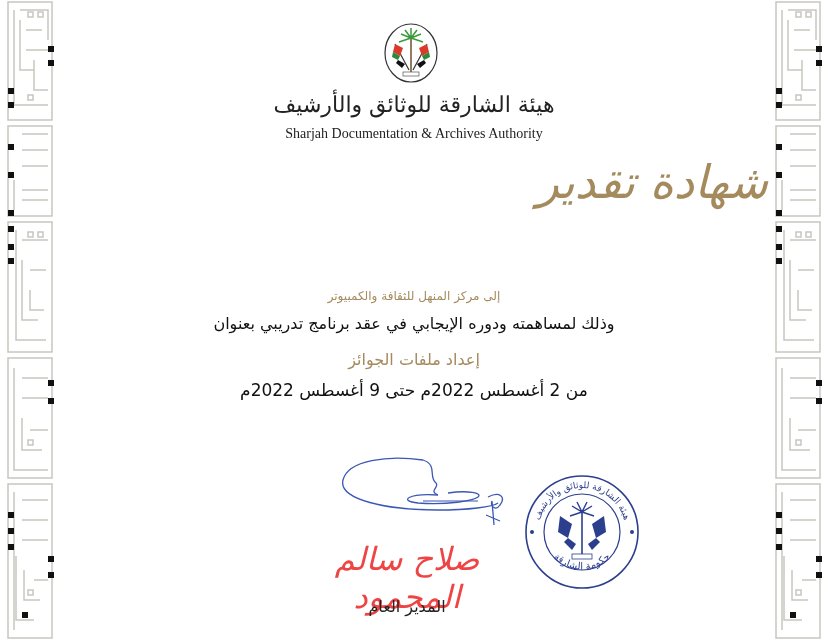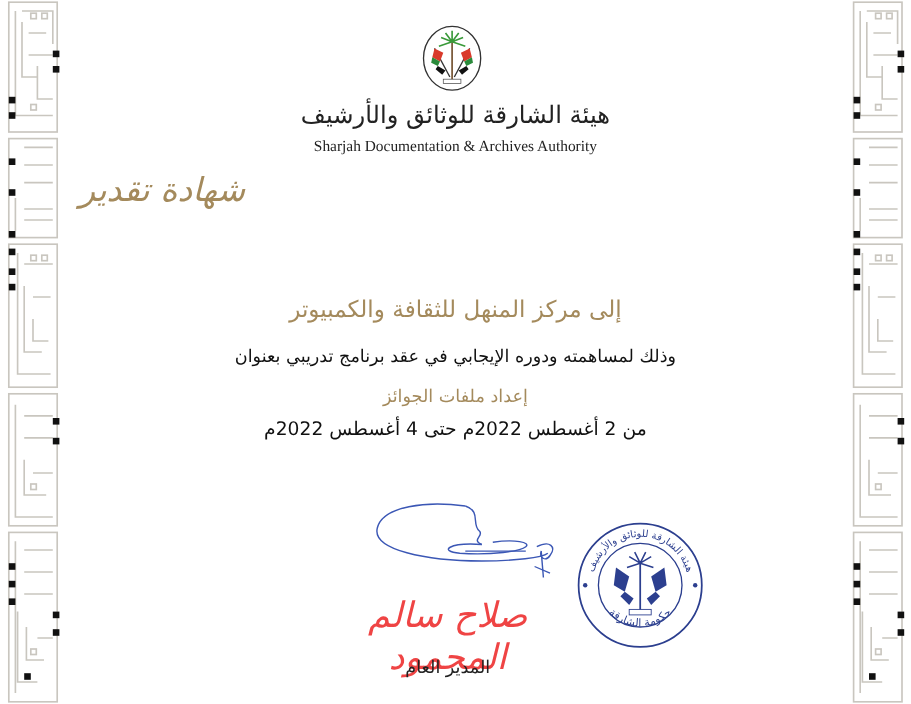--- a/index.html
+++ b/index.html
@@ -5,24 +5,24 @@
   html,body{margin:0;padding:0;}
   body{width:828px;height:640px;background:#ffffff;position:relative;overflow:hidden;font-family:"DejaVu Sans",sans-serif;}
   .border-strip{position:absolute;top:0;width:52px;height:640px;}
   .border-left{left:4px;}
   .border-right{right:4px;}
   .border-strip svg{display:block;}
   .content{position:absolute;left:60px;right:60px;top:0;bottom:0;}
   .logo{position:absolute;left:383px;top:22px;width:56px;height:62px;transform:translateX(-60px);}
   .org-ar{position:absolute;left:0;right:0;top:92px;text-align:center;font-family:"DejaVu Serif",serif;font-size:22px;color:#222;direction:rtl;letter-spacing:-1px;}
   .org-en{position:absolute;left:0;right:0;top:126px;text-align:center;font-family:"Liberation Serif",serif;font-size:14px;color:#222;}
-  .cert-title{position:absolute;left:12px;right:0;top:155px;text-align:left;font-family:"DejaVu Serif",serif;font-size:30px;color:#a48a5c;direction:rtl;font-style:italic;}
+  .cert-title{position:absolute;left:12px;right:0;top:155px;text-align:right;font-family:"DejaVu Serif",serif;font-size:46px;color:#a48a5c;direction:rtl;font-style:italic;}
   .line{position:absolute;left:0;right:0;text-align:center;direction:rtl;font-family:"DejaVu Sans",sans-serif;}
   .l1{top:247px;font-size:16px;color:#111;}
-  .l2{top:269px;font-size:21px;color:#a48a5c;}
+  .l2{top:289px;font-size:12px;color:#a48a5c;}
   .l3{top:314px;font-size:16px;color:#111;}
   .l4{top:350px;font-size:16px;color:#a48a5c;}
   .l5{top:380px;font-size:17px;color:#111;}
   .l6{top:416px;font-size:16px;color:#111;}
   .signature{position:absolute;left:268px;top:455px;width:180px;height:80px;}
   .sig-name{position:absolute;left:272px;top:540px;width:150px;text-align:center;font-family:"DejaVu Serif",serif;font-size:32px;color:#ef4444;direction:rtl;font-style:italic;}
   .sig-title{position:absolute;left:272px;top:597px;width:150px;text-align:center;font-size:16px;color:#222;direction:rtl;}
   .seal{position:absolute;left:462px;top:472px;width:120px;height:120px;}
 </style>
 </head>
@@ -138,21 +138,21 @@
   </div>
 
   <div class="org-ar">هيئة الشارقة للوثائق والأرشيف</div>
   <div class="org-en">Sharjah Documentation &amp; Archives Authority</div>
 
   <div class="cert-title">شهادة تقدير</div>
 
   <div class="line l2">إلى مركز المنهل للثقافة والكمبيوتر</div>
   <div class="line l3">وذلك لمساهمته ودوره الإيجابي في عقد برنامج تدريبي بعنوان</div>
   <div class="line l4">إعداد ملفات الجوائز</div>
-  <div class="line l5">من 2 أغسطس 2022م حتى 4 أغسطس 2022م</div>
+  <div class="line l5">من 2 أغسطس 2022م حتى 9 أغسطس 2022م</div>
 
   <div class="signature">
     <svg width="180" height="80" viewBox="0 0 180 80">
       <path d="M95 5 C60 0 20 5 15 25 C10 45 60 55 110 55 C140 55 165 52 170 48" fill="none" stroke="#3b57b5" stroke-width="1.3"></path>
       <path d="M95 5 C110 10 100 22 108 28 C112 32 100 36 110 40" fill="none" stroke="#3b57b5" stroke-width="1.3"></path>
       <path d="M110 40 C80 38 70 46 90 48 C120 50 145 46 150 42 C155 38 140 35 120 38" fill="none" stroke="#3b57b5" stroke-width="1.3"></path>
       <path d="M95 46 L150 46" stroke="#3b57b5" stroke-width="1.2"></path>
       <path d="M160 42 C172 36 178 42 172 50 C168 56 162 52 164 46 L166 70" fill="none" stroke="#3b57b5" stroke-width="1.3"></path>
       <path d="M158 60 L172 66" stroke="#3b57b5" stroke-width="1.2"></path>
     </svg>

